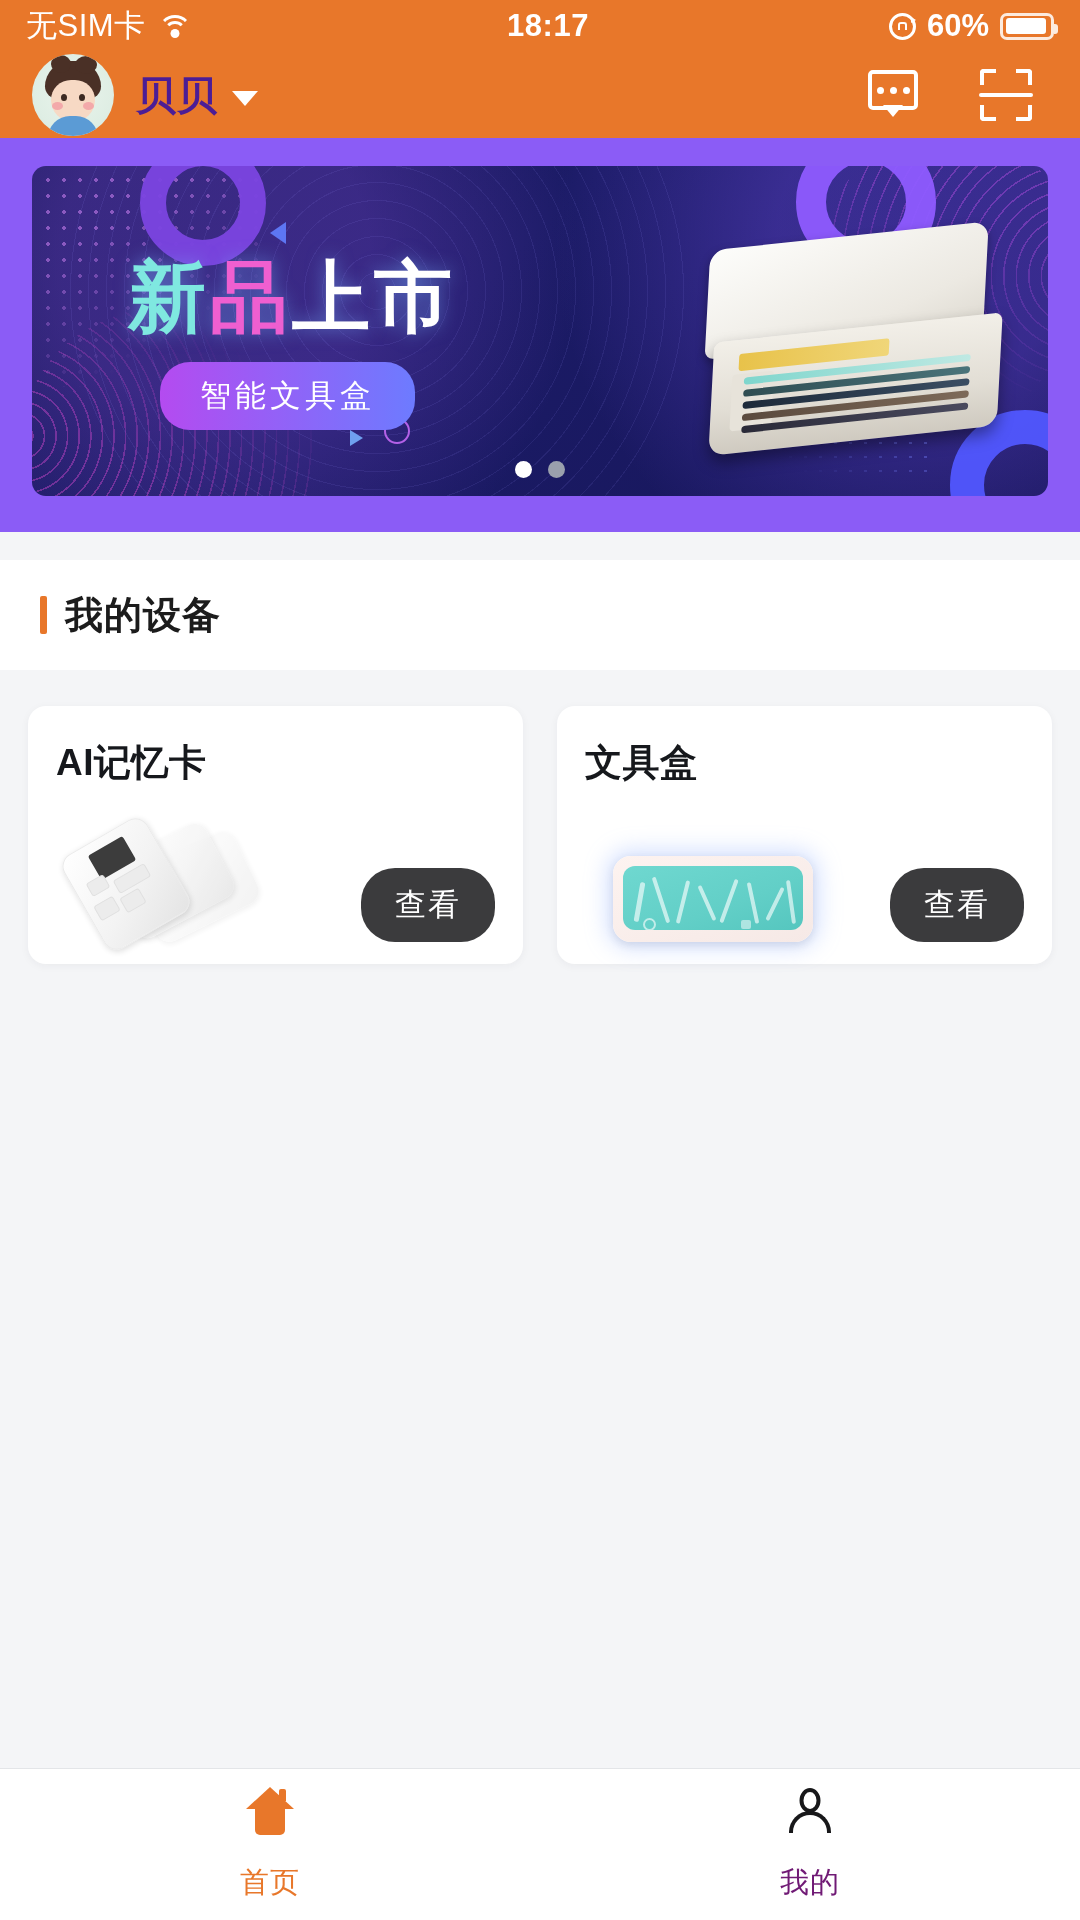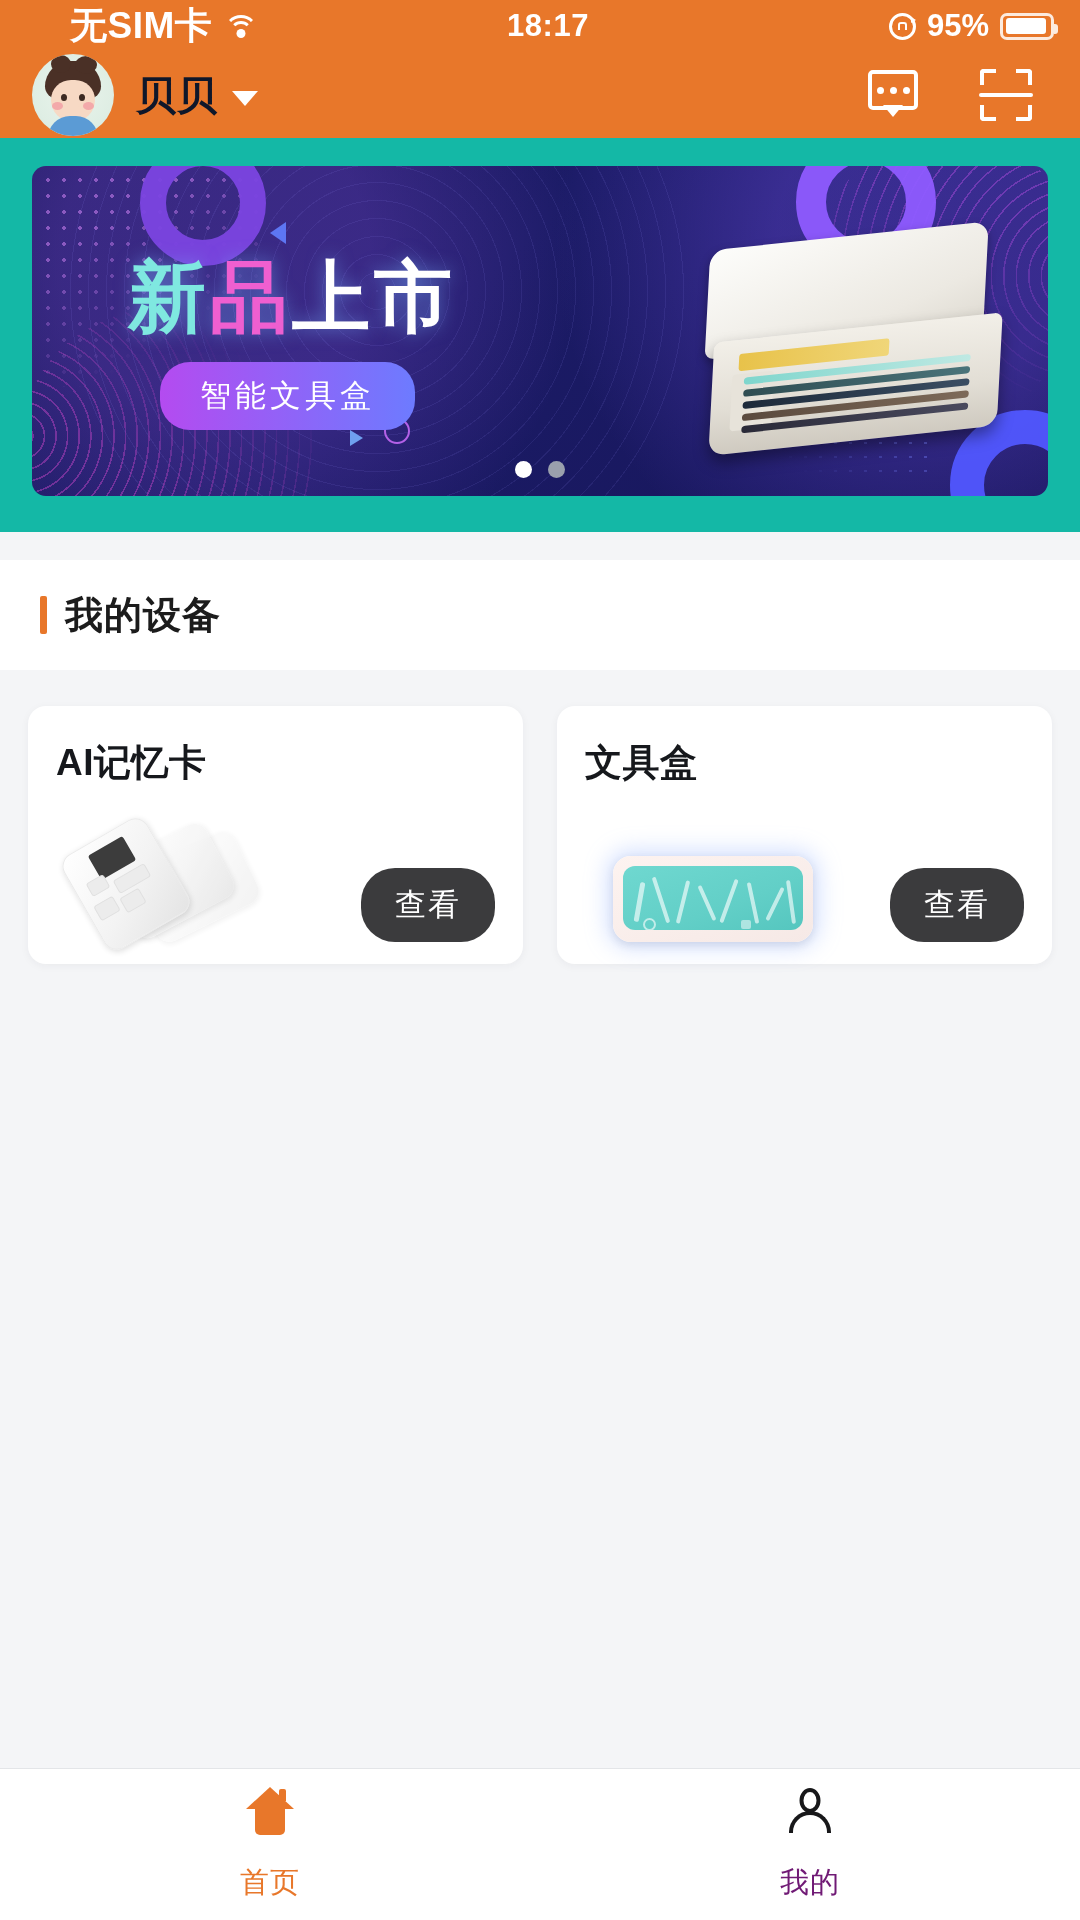--- a/index.html
+++ b/index.html
@@ -12,21 +12,21 @@
   }
 
   
   .statusbar{
     height:52px; background:#e8772a;
     display:flex; align-items:center;
     padding:0 26px; color:#fff;
     position:relative;
   }
   .sb-left{ display:flex; align-items:center; gap:12px; }
-  .sb-carrier{ font-size:37px; font-weight:700; letter-spacing:.5px;margin-left:44px; }
+  .sb-carrier{ font-size:31px; font-weight:400; letter-spacing:.5px; }
   .wifi-icon{ width:34px; height:26px; position:relative; }
   .wifi-icon span{
     position:absolute; left:50%; transform:translateX(-50%);
     border:3.5px solid #fff; border-bottom-color:transparent;
     border-left-color:transparent; border-right-color:transparent;
     border-radius:50%;
   }
   .wifi-icon span:nth-child(1){ width:34px;height:34px; top:2px; }
   .wifi-icon span:nth-child(2){ width:22px;height:22px; top:8px; }
   .wifi-icon span:nth-child(3){
@@ -101,21 +101,21 @@
   }
   .av-body{
     position:absolute;left:16px;bottom:-6px;width:50px;height:26px;
     background:#5b9bd5;border-radius:22px 22px 0 0;
   }
   .av-neck{
     position:absolute;left:50%;transform:translateX(-50%);bottom:18px;
     width:16px;height:12px;background:#f7d9c4;border-radius:4px;
   }
   .hd-name{
-    color:#0f172a;font-size:40px;font-weight:600;margin-left:22px;letter-spacing:1px;
+    color:#4c1d95;font-size:40px;font-weight:600;margin-left:22px;letter-spacing:1px;
   }
   .hd-caret{
     width:0;height:0;border-left:13px solid transparent;border-right:13px solid transparent;
     border-top:15px solid #fff;margin-left:14px;margin-top:6px;
   }
   .hd-actions{ margin-left:auto;display:flex;align-items:center;gap:62px;padding-right:16px; }
   .icon-msg{ width:50px;height:50px;position:relative; }
   .icon-msg .bub{
     position:absolute;inset:0 0 10px 0;border:4px solid #fff;border-radius:5px;
     display:flex;align-items:center;justify-content:center;gap:6px;
@@ -131,21 +131,21 @@
   .icon-scan i.tl{ left:0;top:0;border-right:none;border-bottom:none;border-radius:4px 0 0 0; }
   .icon-scan i.tr{ right:0;top:0;border-left:none;border-bottom:none;border-radius:0 4px 0 0; }
   .icon-scan i.bl{ left:0;bottom:0;border-right:none;border-top:none;border-radius:0 0 0 4px; }
   .icon-scan i.br{ right:0;bottom:0;border-left:none;border-top:none;border-radius:0 0 4px 0; }
   .icon-scan .line{
     position:absolute;left:-1px;right:-1px;top:50%;transform:translateY(-50%);
     height:4px;background:#fff;border-radius:2px;
   }
 
   
-  .banner-wrap{ background:#14b8a6;padding:28px 32px 36px; }
+  .banner-wrap{ background:#8b5cf6;padding:28px 32px 36px; }
   .banner{
     position:relative;height:330px;border-radius:14px;overflow:hidden;
     background:
       radial-gradient(circle at 18% 28%, rgba(120,70,200,.34) 0 18%, transparent 42%),
       radial-gradient(circle at 88% 22%, rgba(130,90,255,.30) 0 16%, transparent 40%),
       linear-gradient(135deg,#191a5e 0%,#1b1b66 42%,#17165a 100%);
   }
   
   .bn-rings{ position:absolute;left:34%;top:38%;width:620px;height:620px;transform:translate(-50%,-50%);
     border-radius:50%;
@@ -355,21 +355,21 @@
         <span></span>
         <span></span>
         <span></span>
       </span>
   </div>
   <div class="sb-time">18:17</div>
   <div class="sb-right">
     <span class="rotlock">
         <i></i>
       </span>
-    <span class="sb-pct">95%</span>
+    <span class="sb-pct">60%</span>
     <span class="battery">
         <i></i>
       </span>
   </div>
 </div>
 
 <div class="header">
   <div class="avatar">
     <span class="av-hair"></span>
     <span class="av-face">

